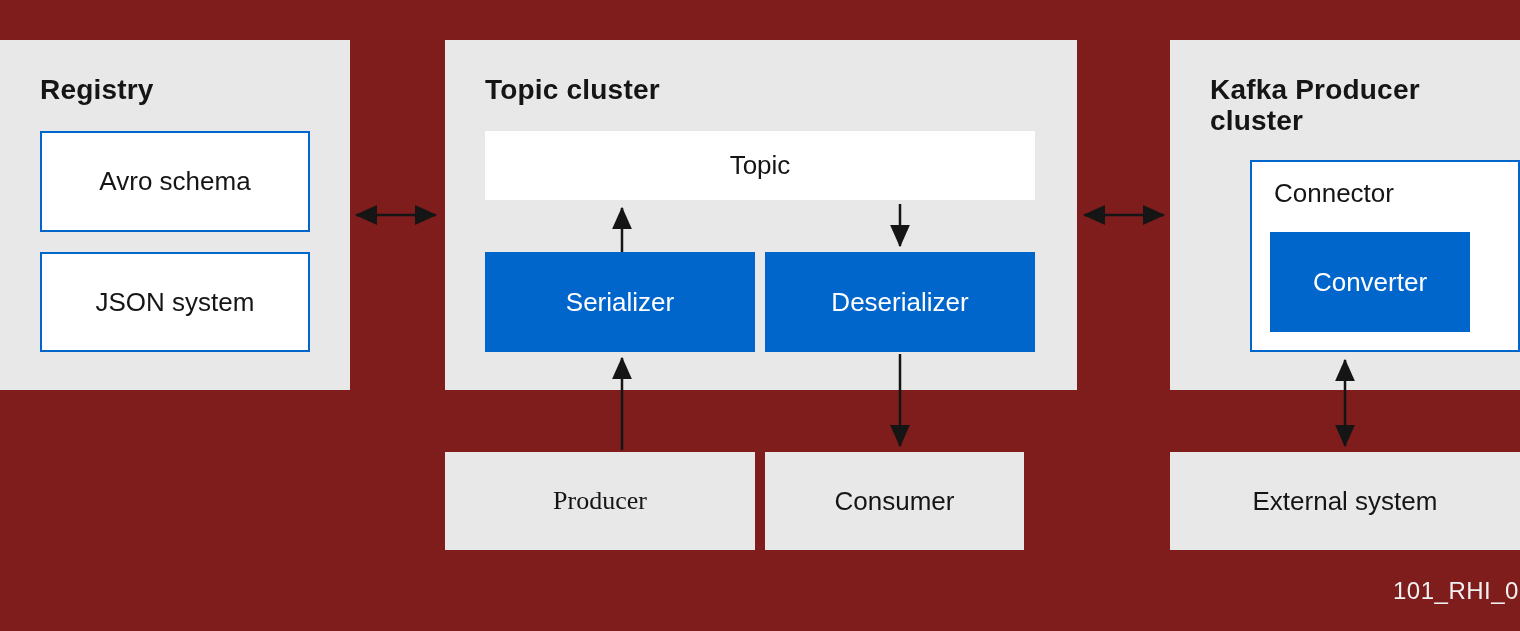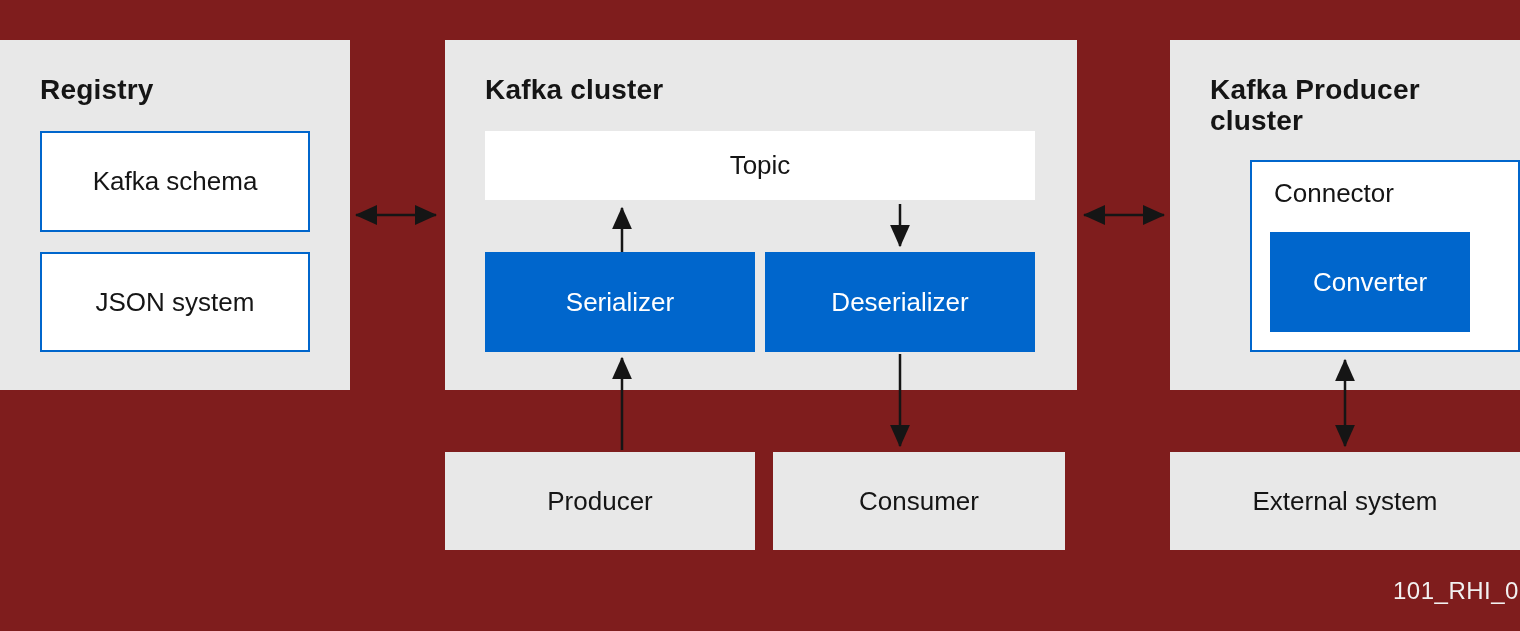--- a/index.html
+++ b/index.html
@@ -99,22 +99,22 @@
     position: absolute;
     top: 452px;
     height: 98px;
     background: #e8e8e8;
     display: flex;
     align-items: center;
     justify-content: center;
     font-size: 26px;
     color: #151515;
   }
-  #producer-box { left: 445px;  width: 310px; }
-  #consumer-box { left: 765px;  width: 292px; margin-left: 8px; }
+  #producer-box { left: 445px;  width: 310px; font-family: Liberation Serif, serif; }
+  #consumer-box { left: 765px;  width: 259px; }
   #external-box { left: 1170px; width: 350px; }
 
   #watermark {
     position: absolute;
     left: 1393px;
     top: 577px;
     font-size: 24px;
     color: #f2f1f1;
     letter-spacing: 0.5px;
   }
@@ -131,29 +131,29 @@
   }
 </style>
 </head>
 <body>
 
 <div id="canvas">
 
   <div class="panel" id="registry-panel">
     <div class="panel-title">Registry</div>
     <div class="white-box" id="avro-box">
-      <span>Kafka schema</span>
+      <span>Avro schema</span>
     </div>
     <div class="white-box" id="json-box">
       <span>JSON system</span>
     </div>
   </div>
 
   <div class="panel" id="kafka-panel">
-    <div class="panel-title">Kafka cluster</div>
+    <div class="panel-title">Topic cluster</div>
     <div id="topic-bar">
       <span>Topic</span>
     </div>
     <div class="blue-box" id="deserializer-box">
       <span>Deserializer</span>
     </div>
     <div class="blue-box" id="serializer-box">
       <span>Serializer</span>
     </div>
   </div>

